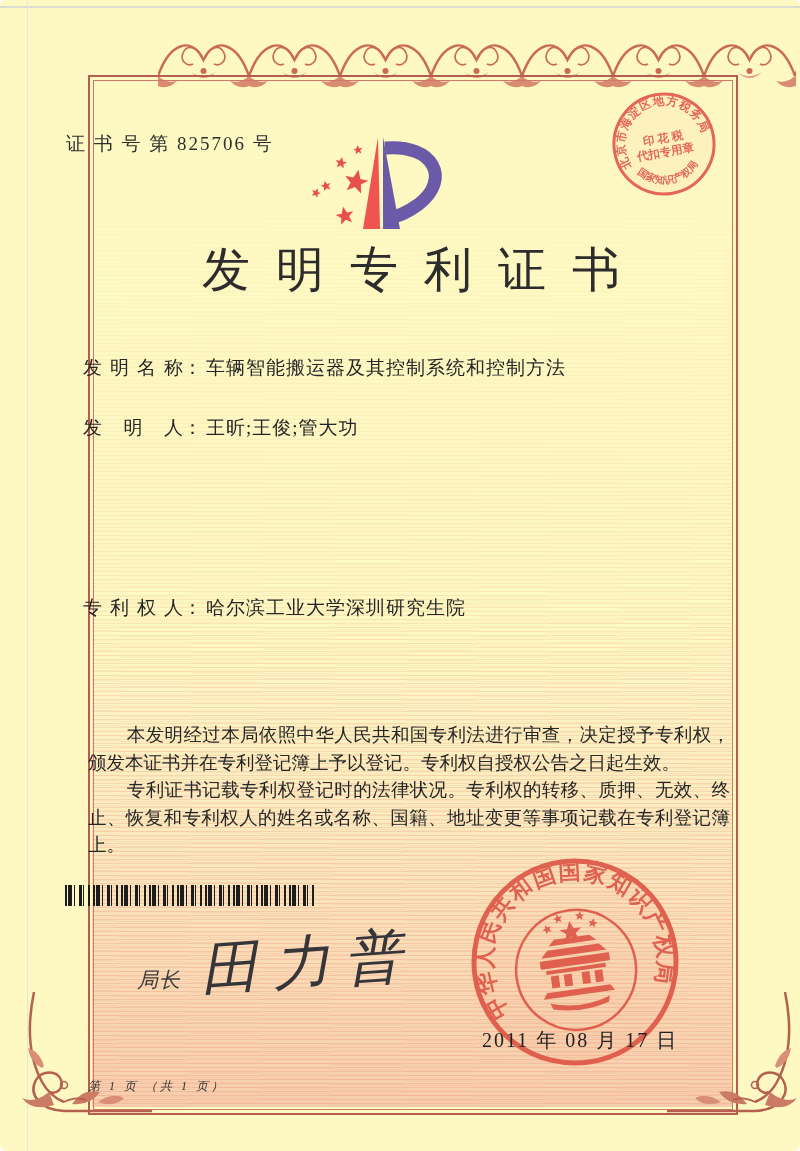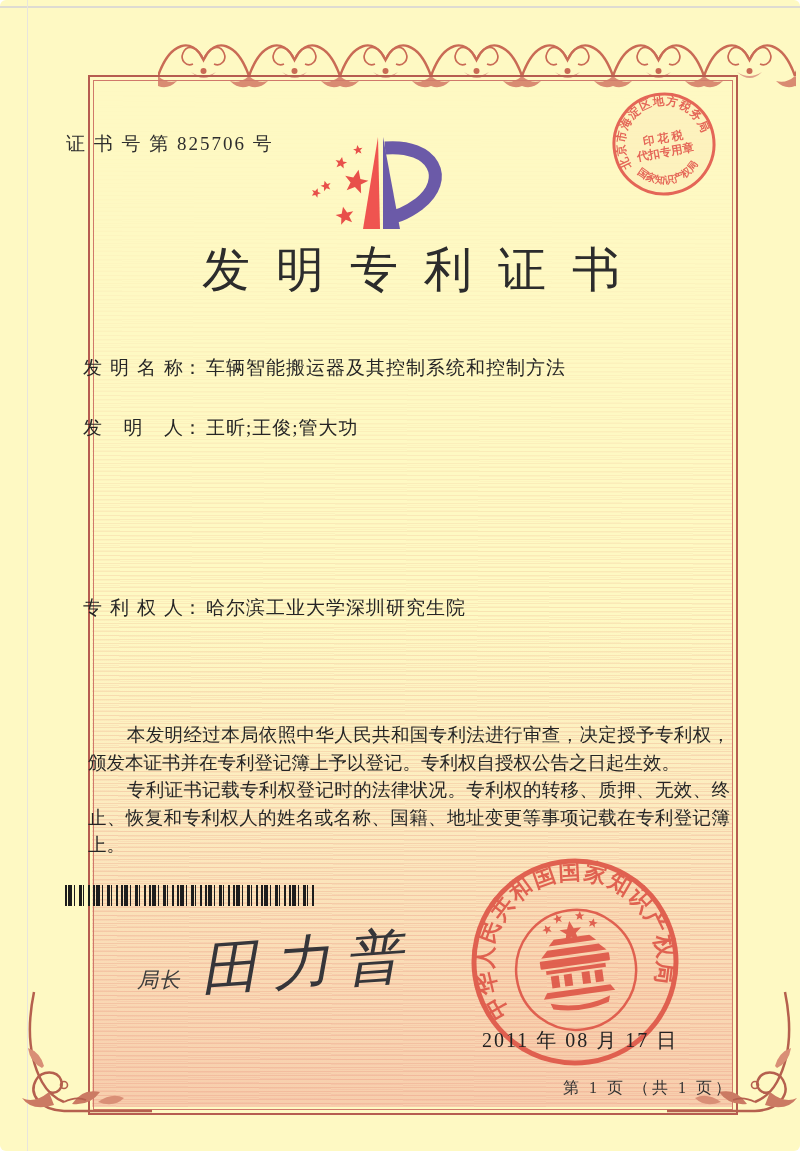--- a/index.html
+++ b/index.html
@@ -49,21 +49,21 @@
       #1d1d1d 23px 25px, rgba(0,0,0,0) 25px 28px);}
 
   .signer-title{position:absolute;left:137px;top:966px;font-size:21px;color:#3c3c3c;letter-spacing:1px;z-index:6;font-style:italic;}
   .signature{position:absolute;left:200px;top:924px;font-size:58px;color:#36363a;font-style:italic;letter-spacing:14px;transform:rotate(-4deg);z-index:6;font-weight:500;}
 
   .main-seal{position:absolute;left:467px;top:854px;z-index:5;opacity:0.88;}
   .issue-date{position:absolute;left:482px;top:1027px;font-size:20px;letter-spacing:2px;color:#222;z-index:6;}
 
   .tax-stamp{position:absolute;left:609px;top:89px;z-index:7;opacity:0.9;transform:rotate(-10deg);}
 
-  .page-footer{position:absolute;left:88px;top:1078px;width:646px;text-align:right;font-size:16px;letter-spacing:3px;color:#333;z-index:6;}
+  .page-footer{position:absolute;left:88px;top:1078px;width:646px;text-align:left;font-size:12px;letter-spacing:3px;color:#333;z-index:6;font-style:italic;}
 </style>
 </head>
 <body>
 
 <div class="page">
 
   <svg width="0" height="0" style="position:absolute" aria-hidden="true">
     <defs>
       <path id="star5" d="M0,-10 L2.9,-3.1 L9.5,-3.1 L4.2,1.2 L5.9,8.1 L0,4 L-5.9,8.1 L-4.2,1.2 L-9.5,-3.1 L-2.9,-3.1 Z"></path>
       <g id="flourish-corner">

